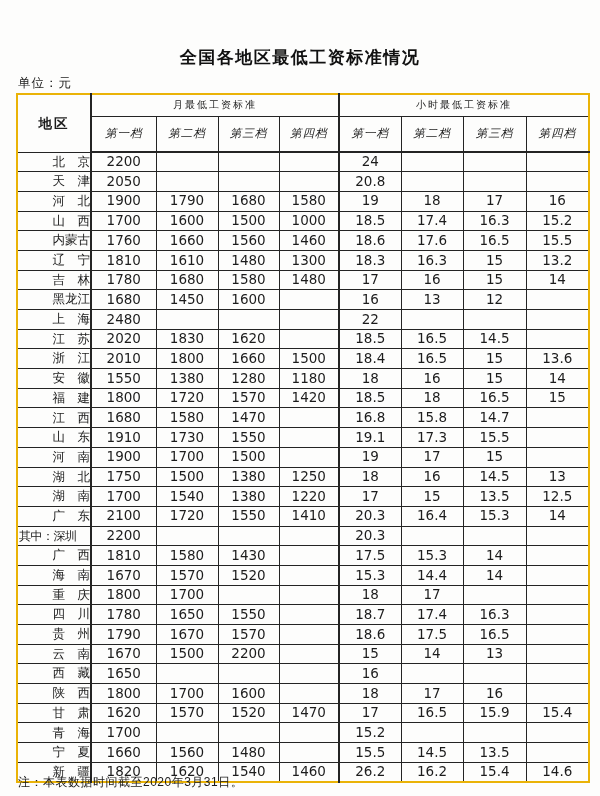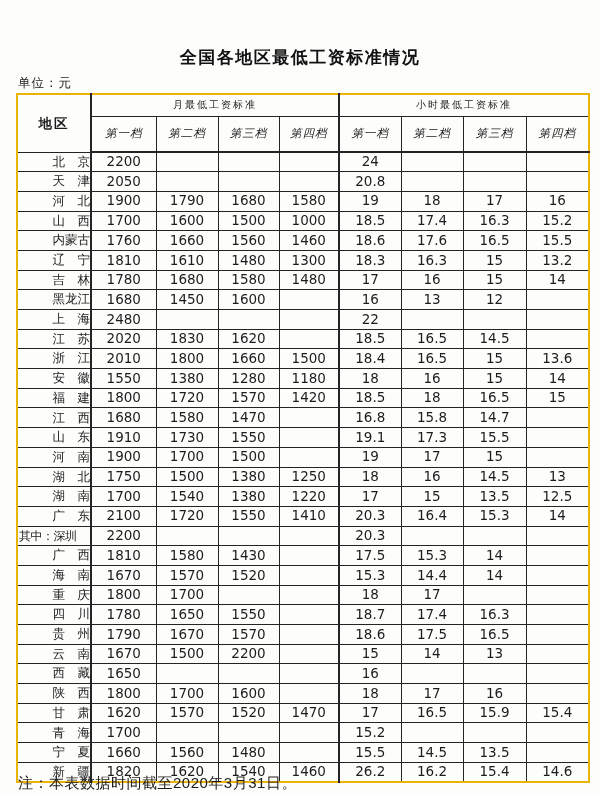--- a/index.html
+++ b/index.html
@@ -51,21 +51,21 @@
   }
   tbody td { height: 19.7px; font-size: 13.5px; font-family: "DejaVu Sans", sans-serif; }
   td.region { font-size: 12.5px; font-family: "Liberation Sans", sans-serif; text-align: right; }
   td.region.subrow { text-align: left; font-size: 12px; letter-spacing: -0.5px; padding-left: 1px; border-radius: 8px; }
   
   th.region-head, td.c-region { border-right-width: 2px; }
   th.group-monthly, th.c-m4, td.c-m4 { border-right-width: 2px; }
   thead tr:last-child th { border-bottom-width: 2px; }
   .note {
     position: absolute; top: 774px; left: 18px;
-    font-size: 15px; letter-spacing: 0.5px;
+    font-size: 12px; letter-spacing: 0.5px;
   }
 </style>
 </head>
 <body>
 
 <div class="title">全国各地区最低工资标准情况</div>
 <div class="unit">单位：元</div>
 
 <table class="wage">
   <colgroup>

